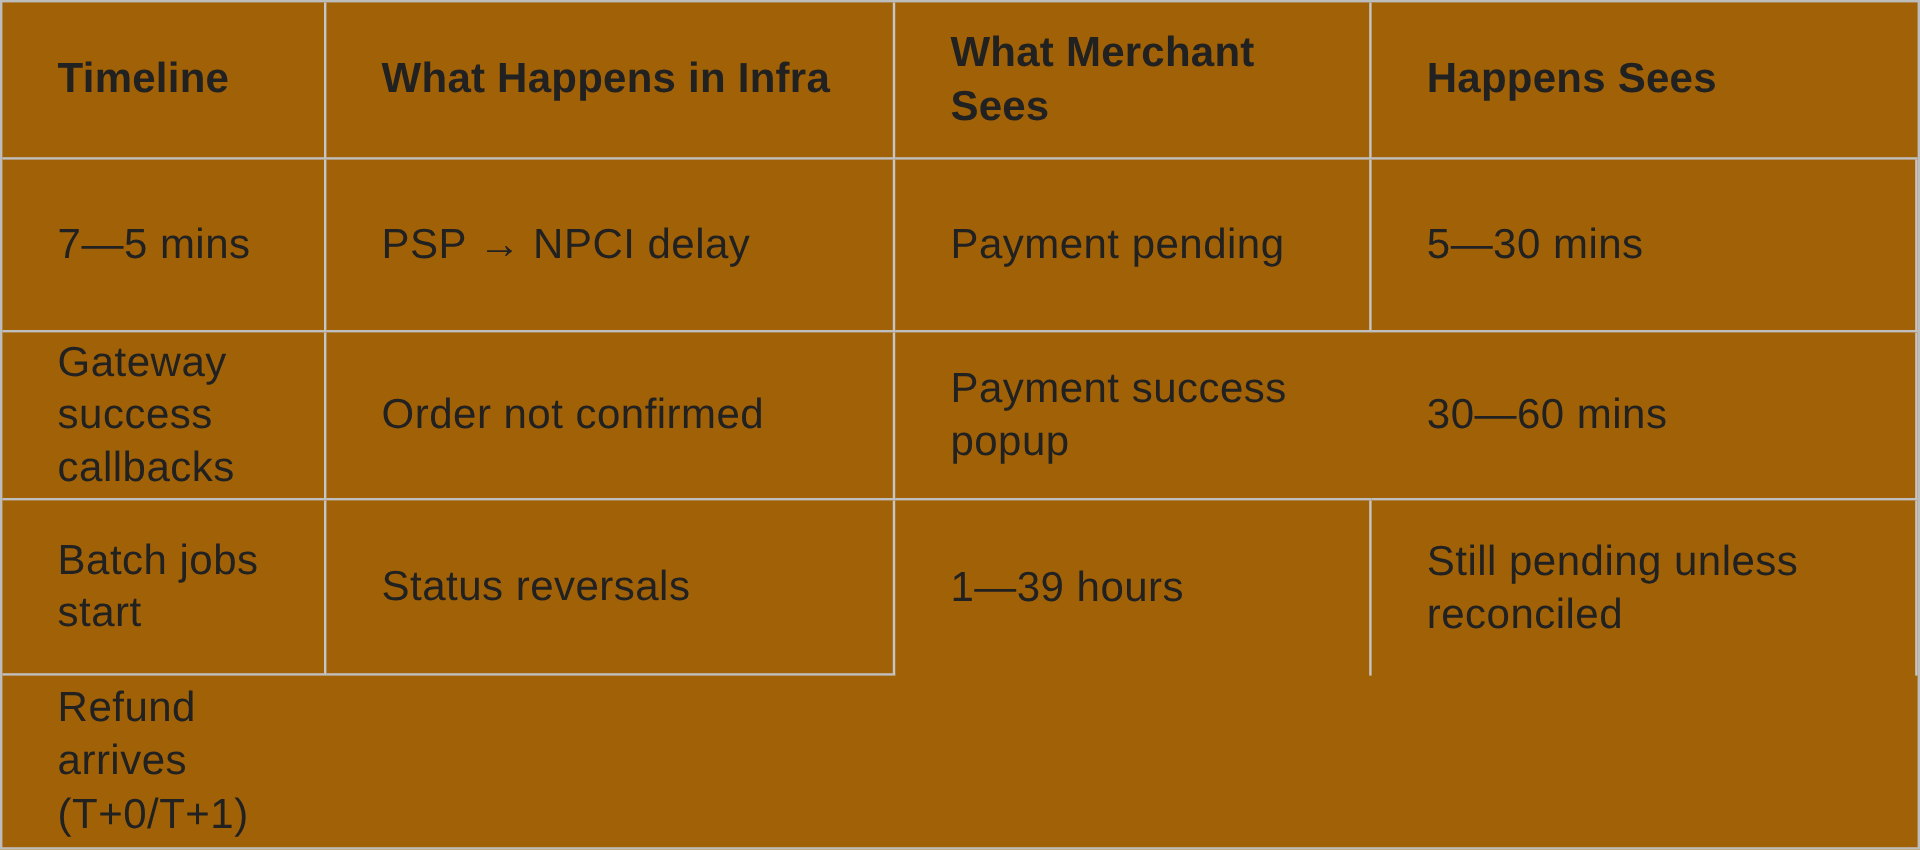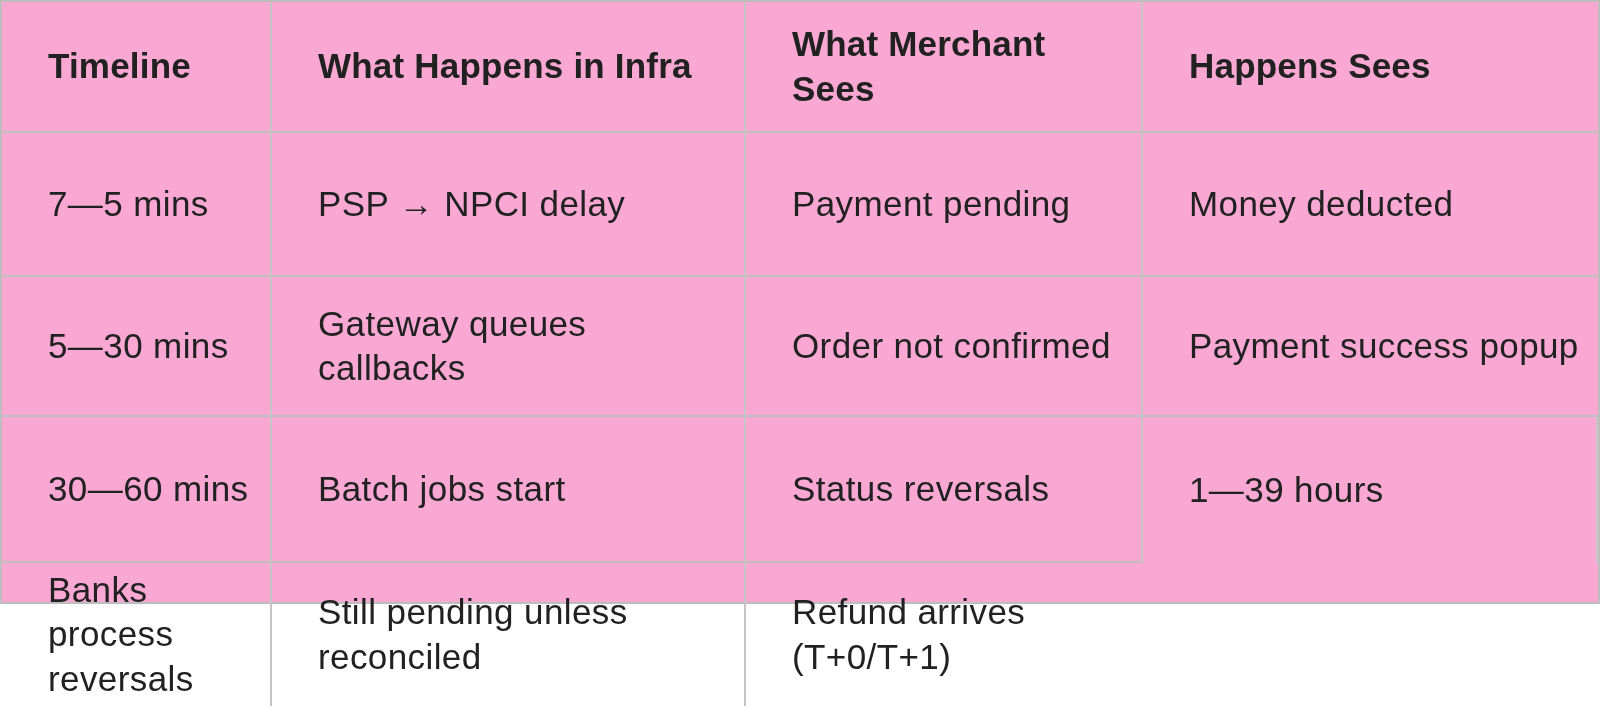--- a/index.html
+++ b/index.html
@@ -9,26 +9,26 @@
   }
   body {
     width: 1600px;
     height: 708px;
     font-family: "Liberation Sans", "DejaVu Sans", sans-serif;
     color: #212121;
   }
   .payments-table {
     box-sizing: border-box;
     width: 1600px;
-    height: 604px;
+    height: 708px;
     border: 2px solid #bdbdbd;
     display: grid;
     grid-template-columns: 270px 474px 397px 455px;
     grid-template-rows: 131px 144px 140px 146px 143px;
-    background: #f9a8d4;
+    background: #a16207;
   }
   .cell {
     box-sizing: border-box;
     border-right: 2px solid #c6c6c6;
     border-bottom: 2px solid #bfbfbf;
     display: flex;
     align-items: center;
     padding: 0 18px 0 46px;
     font-size: 35px;
     line-height: 1.26;
@@ -63,29 +63,26 @@
 
   <div class="cell">
     <span>7—5 mins</span>
   </div>
   <div class="cell">
     <span>PSP → NPCI delay</span>
   </div>
   <div class="cell">
     <span>Payment pending</span>
   </div>
-  <div class="cell last-col">
-    <span>Money deducted</span>
-  </div>
 
   <div class="cell">
     <span>5—30 mins</span>
   </div>
   <div class="cell">
-    <span>Gateway queues callbacks</span>
+    <span>Gateway success callbacks</span>
   </div>
   <div class="cell">
     <span>Order not confirmed</span>
   </div>
   <div class="cell last-col">
     <span>Payment success popup</span>
   </div>
 
   <div class="cell">
     <span>30—60 mins</span>
@@ -94,22 +91,19 @@
     <span>Batch jobs start</span>
   </div>
   <div class="cell">
     <span>Status reversals</span>
   </div>
 
   <div class="cell last-row">
     <span>1—39 hours</span>
   </div>
   <div class="cell last-row">
-    <span>Banks process reversals</span>
-  </div>
-  <div class="cell last-row">
     <span>Still pending unless reconciled</span>
   </div>
   <div class="cell last-row last-col">
     <span>Refund arrives (T+0/T+1)</span>
   </div>
 
 </div>
 
 </body></html>

